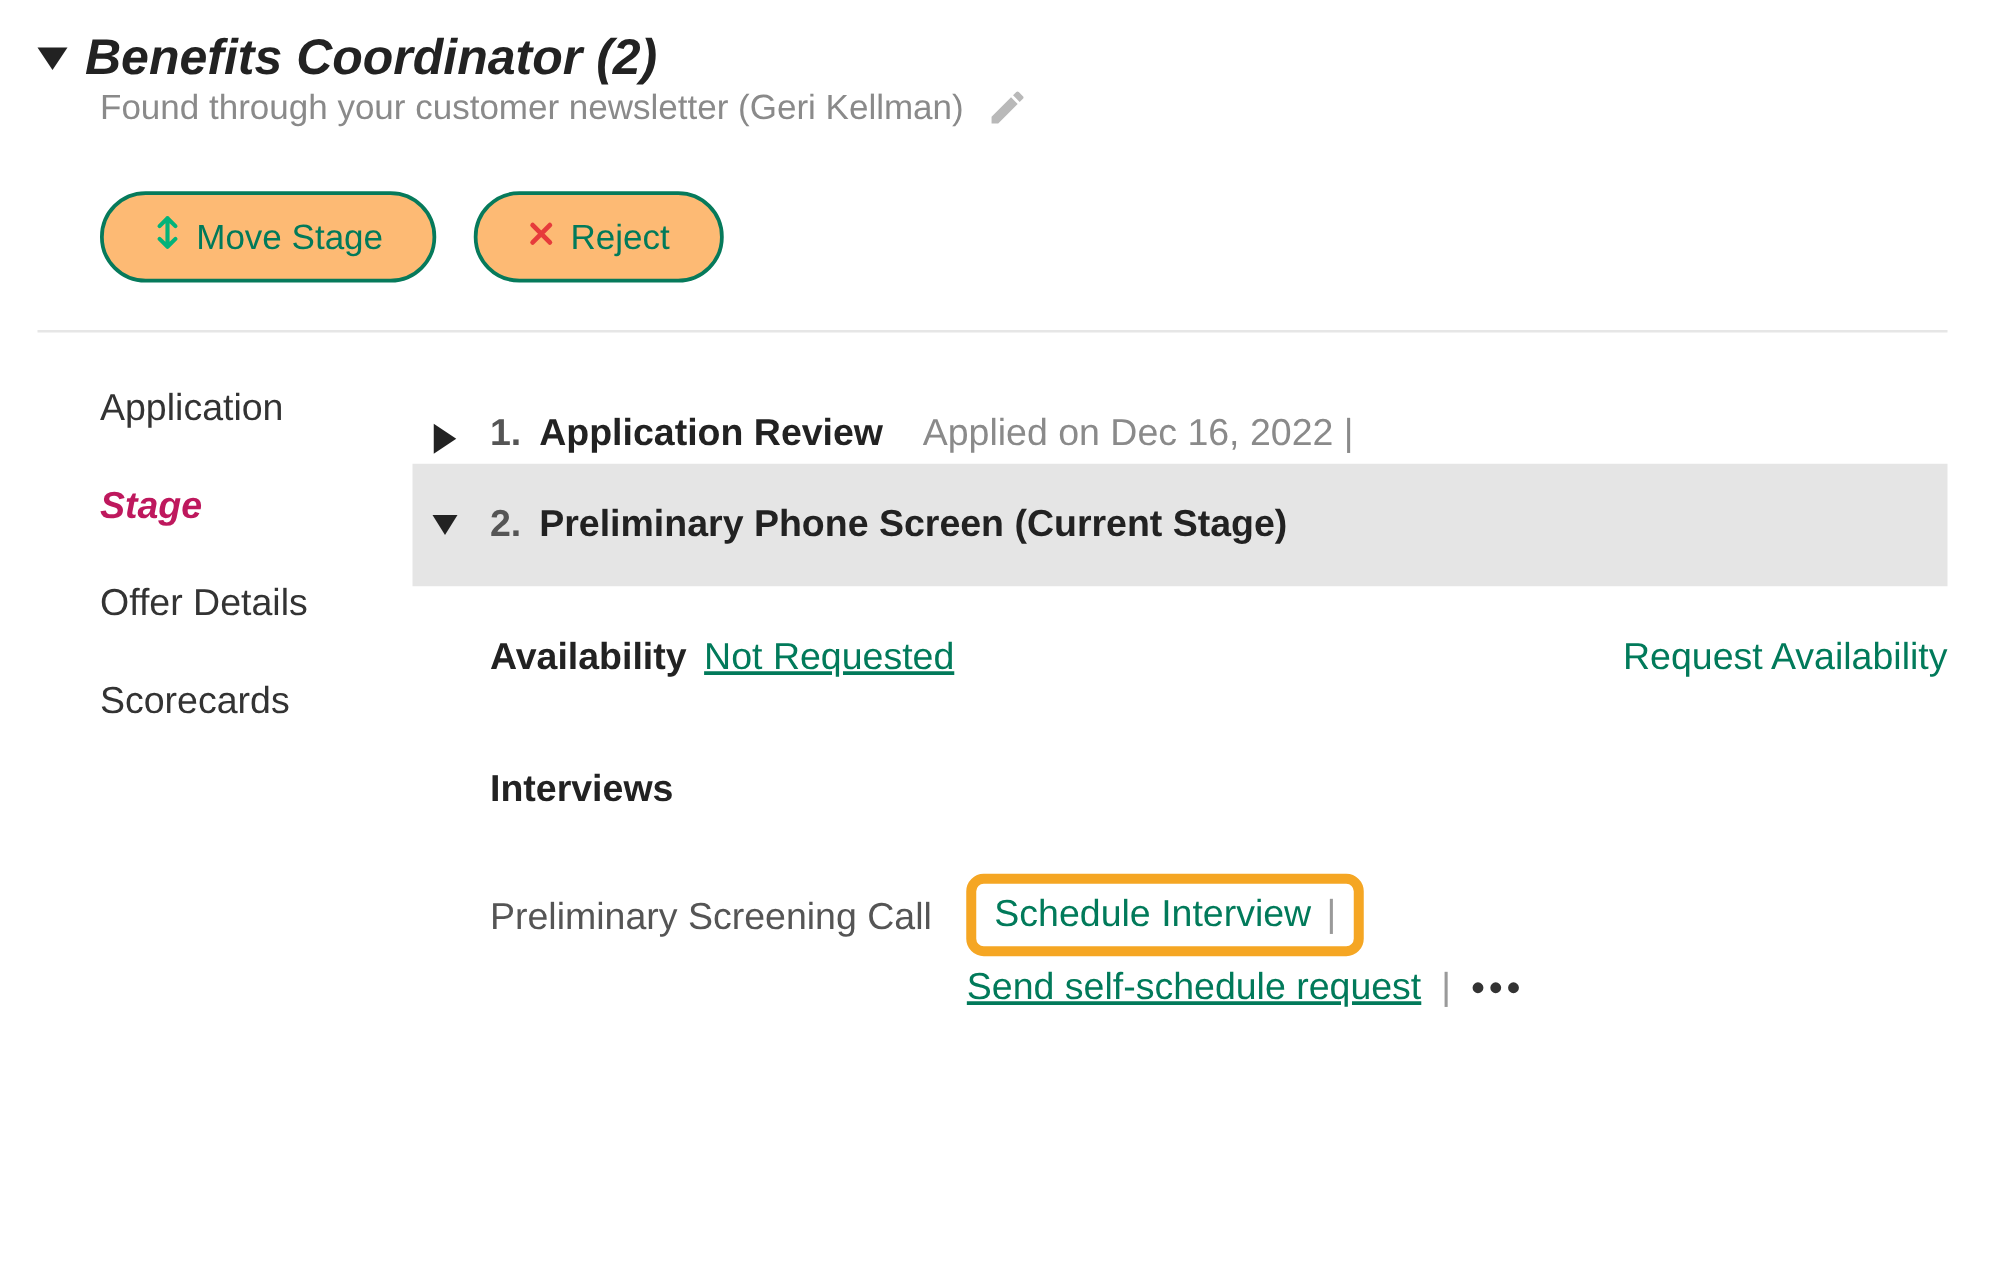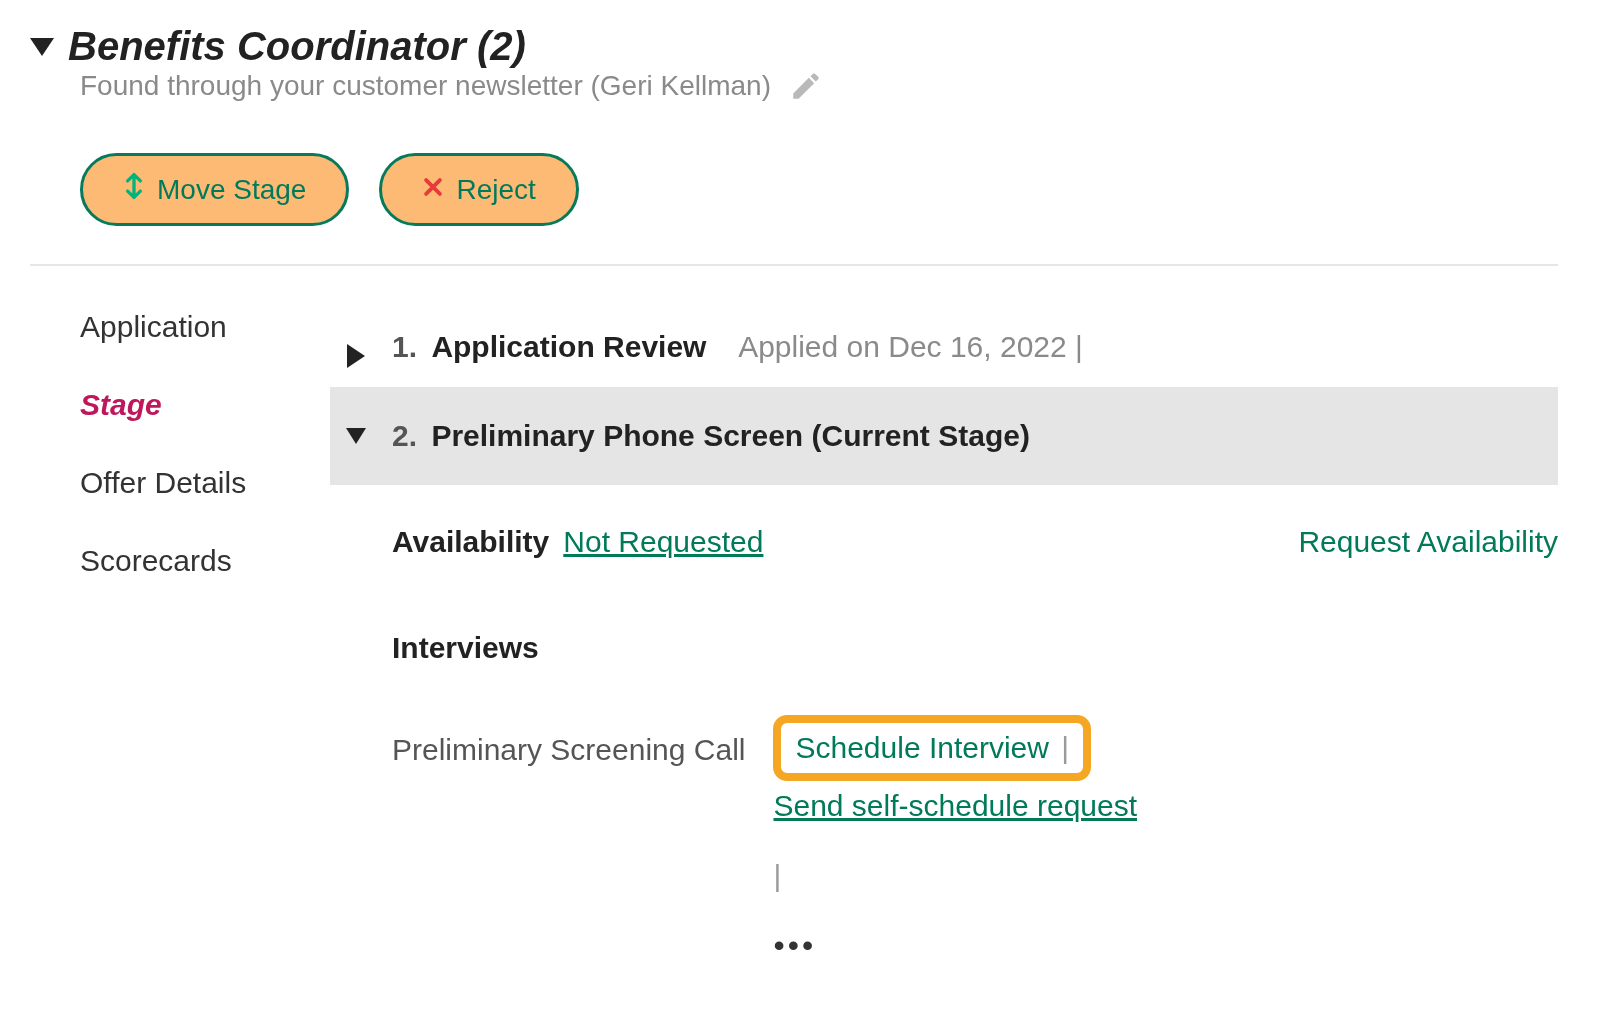--- a/index.html
+++ b/index.html
@@ -95,23 +95,23 @@
     text-decoration: none;
     margin-bottom: 44px;
     cursor: pointer;
   }
   .sidenav a.active { font-weight: 700; color: #be185d; font-style: italic; }
 
   .content { flex: 1; padding-right: 12px; }
 
   .stage-row {
     display: flex;
-    align-items: flex-end;
+    align-items: center;
     gap: 20px;
-    padding: 20px 10px 19px 10px;
+    padding: 20px 10px 3px 10px;
   }
   .stage-row.current {
     background: #e5e5e5;
     align-items: center;
     padding: 28px 10px;
   }
   .stage-caret-col {
     flex: 0 0 32px;
     display: flex;
     justify-content: center;
@@ -163,23 +163,22 @@
     border: 8px solid #f5a623;
     border-radius: 14px;
     padding: 8px 14px;
     display: inline-flex;
     align-items: baseline;
     gap: 4px;
   }
   .thin-bar { color: #9a9a9a; }
   .row2 {
     display: flex;
-    align-items: flex-start;
-    gap: 36px;
-    flex-direction: column;
+    align-items: center;
+    gap: 16px;
   }
   .dots { font-size: 32px; letter-spacing: 3px; color: #333; cursor: pointer; line-height: 1;}
 </style>
 </head>
 <body>
 
 <div class="container">
 
   <div class="header-row">
     <div class="caret-down"></div>

